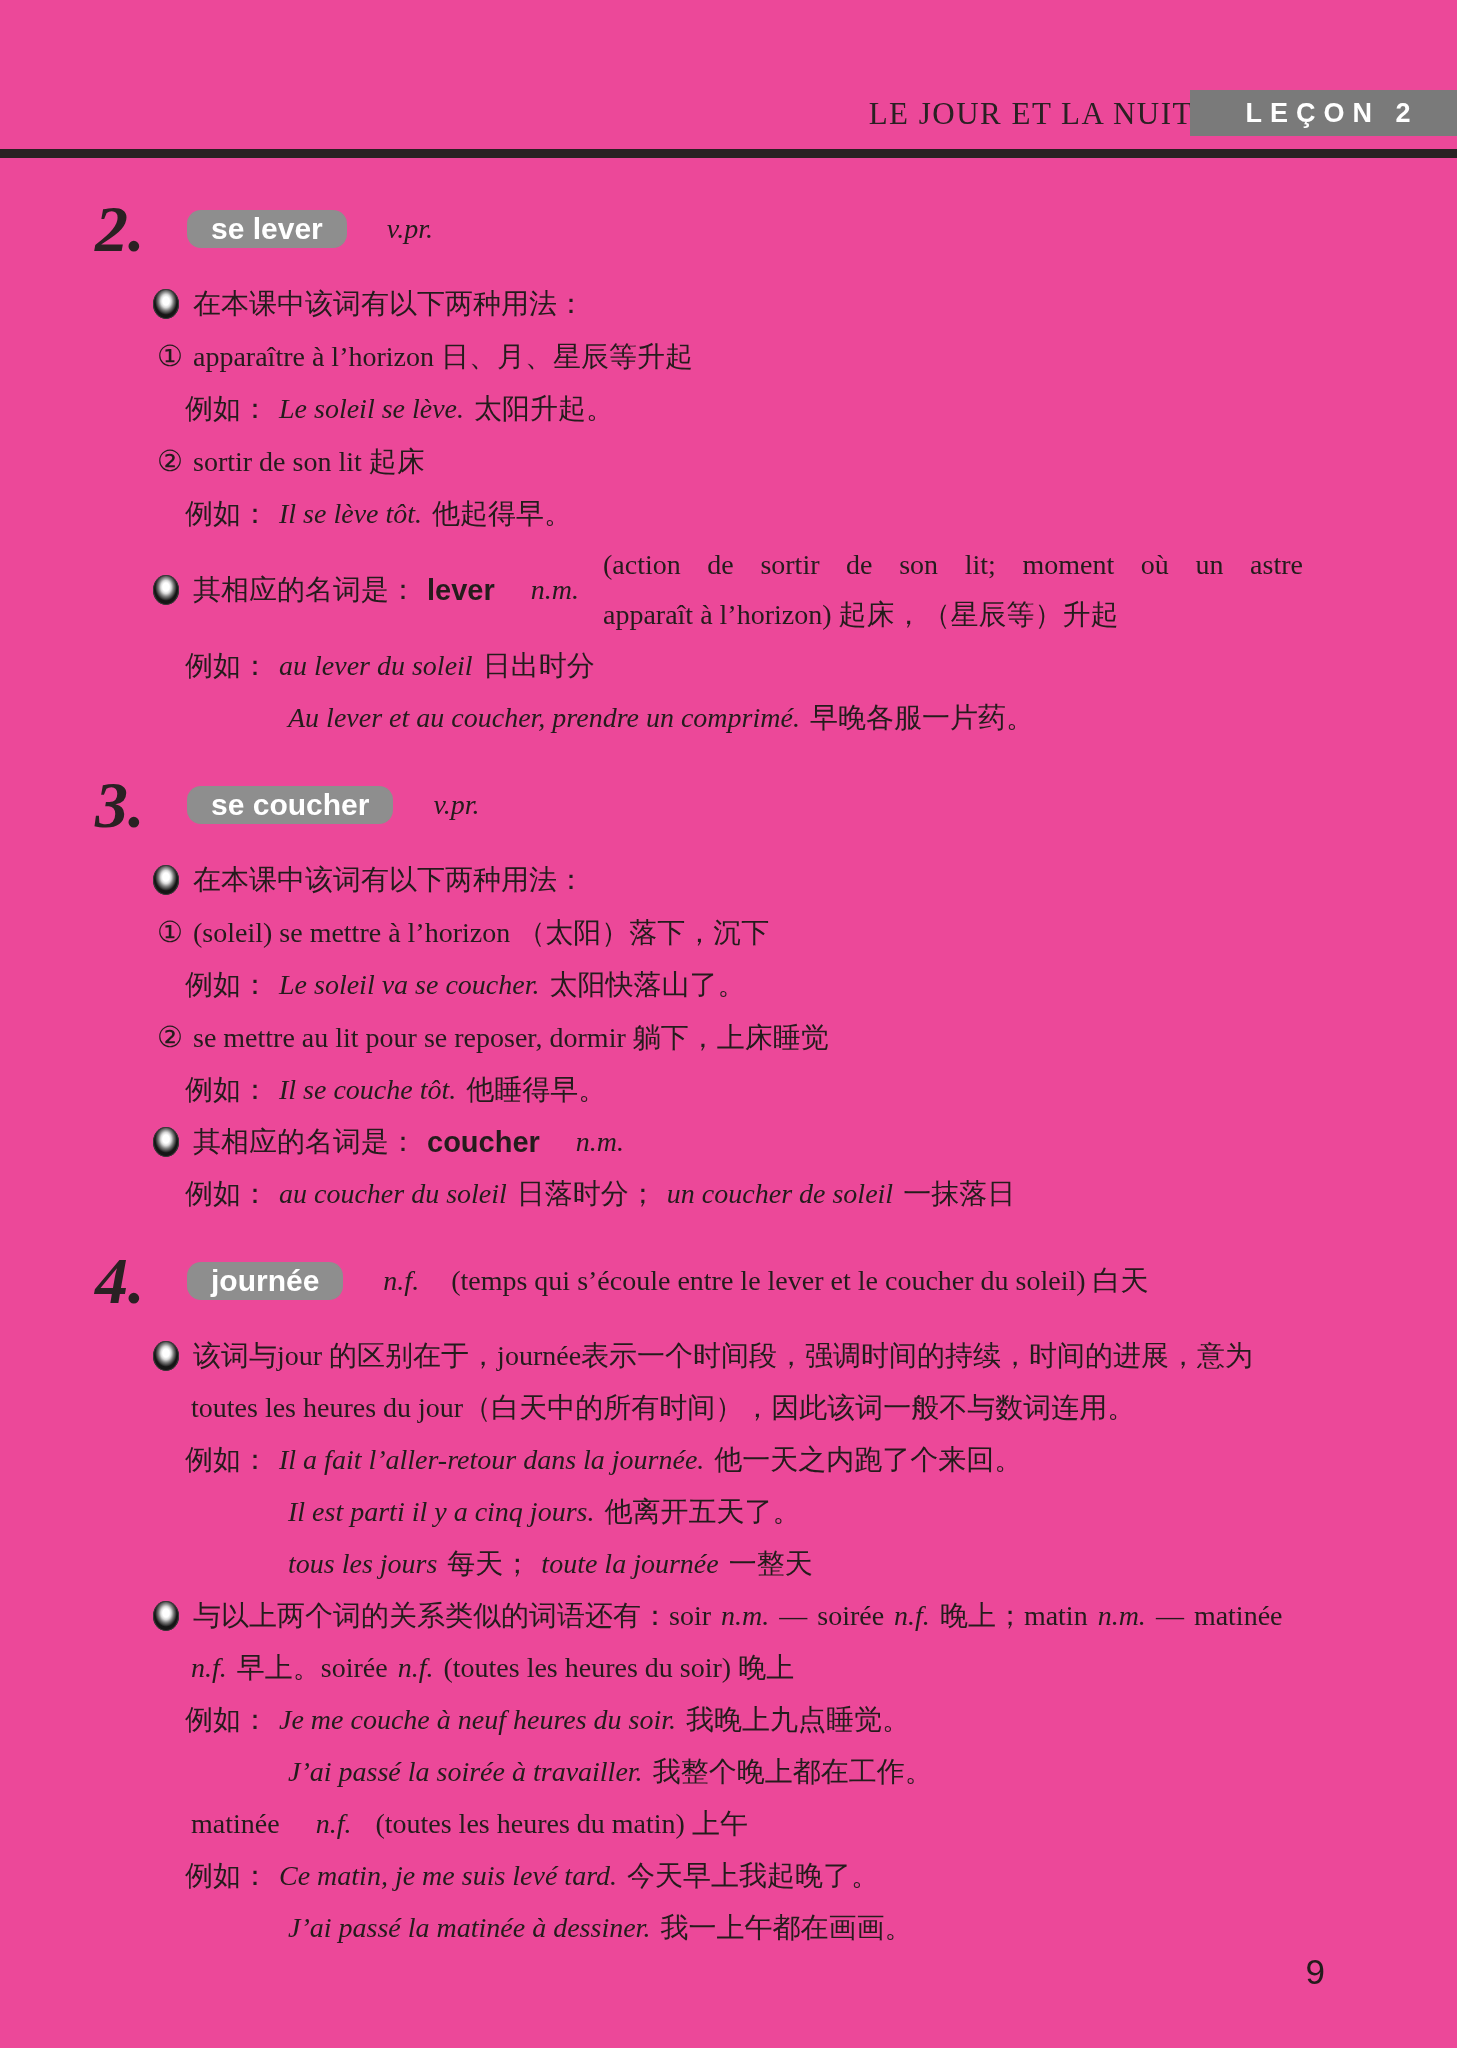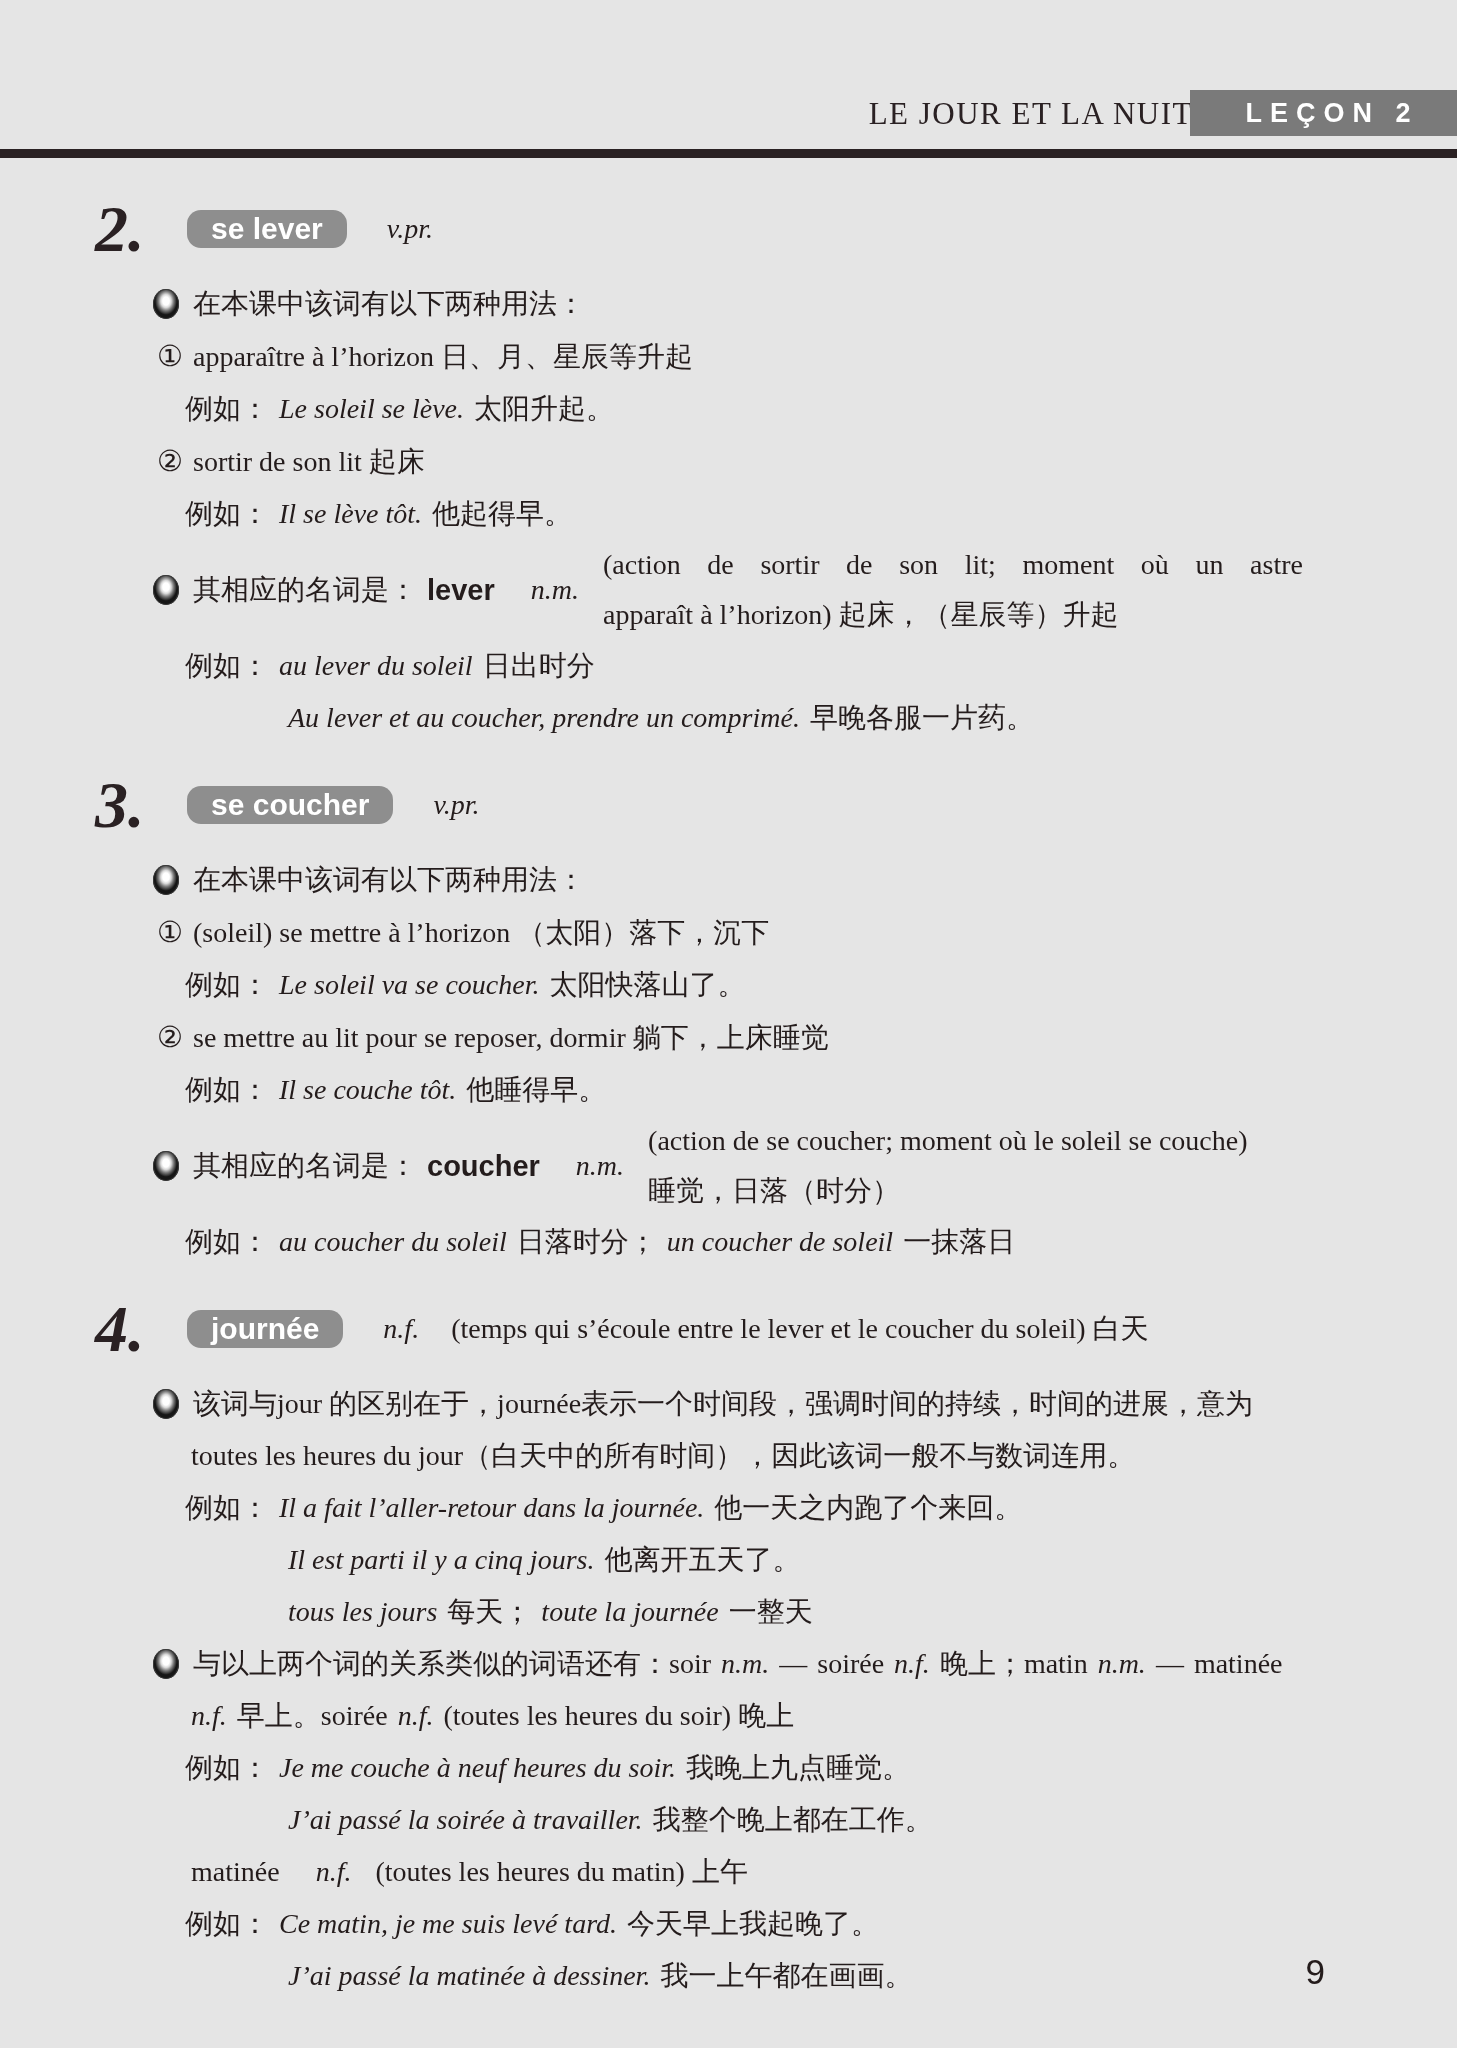--- a/index.html
+++ b/index.html
@@ -1,18 +1,18 @@
 <!DOCTYPE html>
 <html><head>
 <meta charset="utf-8">
 <style>
   html,body { margin:0; padding:0; background:#ffffff; }
   .page {
     position:relative; width:1457px; height:2048px; overflow:hidden;
-    background:#e5e5e5; color:#241c1c;
+    background:#ec4899; color:#241c1c;
     font-family:"Liberation Serif","DejaVu Serif",serif;
   }
   
   .header { position:relative; height:158px; }
   .hdr-title {
     position:absolute; right:264px; top:96px;
     font-size:31px; letter-spacing:1.5px; color:#2a2123; white-space:nowrap;
   }
   .lesson-box {
     position:absolute; right:0; top:90px; width:250px; height:46px;
@@ -169,24 +169,20 @@
         <span>例如：</span>
         <span class="fr-it">Il se couche tôt.</span>
         <span>他睡得早。</span>
       </div>
 
       <div class="line ind-bullet noun-row">
         <span class="sphere"></span>
         <span class="lbl">其相应的名词是：</span>
         <span class="bold-word">coucher</span>
         <span class="pos-i">n.m.</span>
-        <div class="def">
-          <div>(action de se coucher; moment où le soleil se couche)</div>
-          <div>睡觉，日落（时分）</div>
-        </div>
       </div>
 
       <div class="line ind-ex">
         <span>例如：</span>
         <span class="fr-it">au coucher du soleil</span>
         <span>日落时分；</span>
         <span class="fr-it">un coucher de soleil</span>
         <span>一抹落日</span>
       </div>
     </div>

